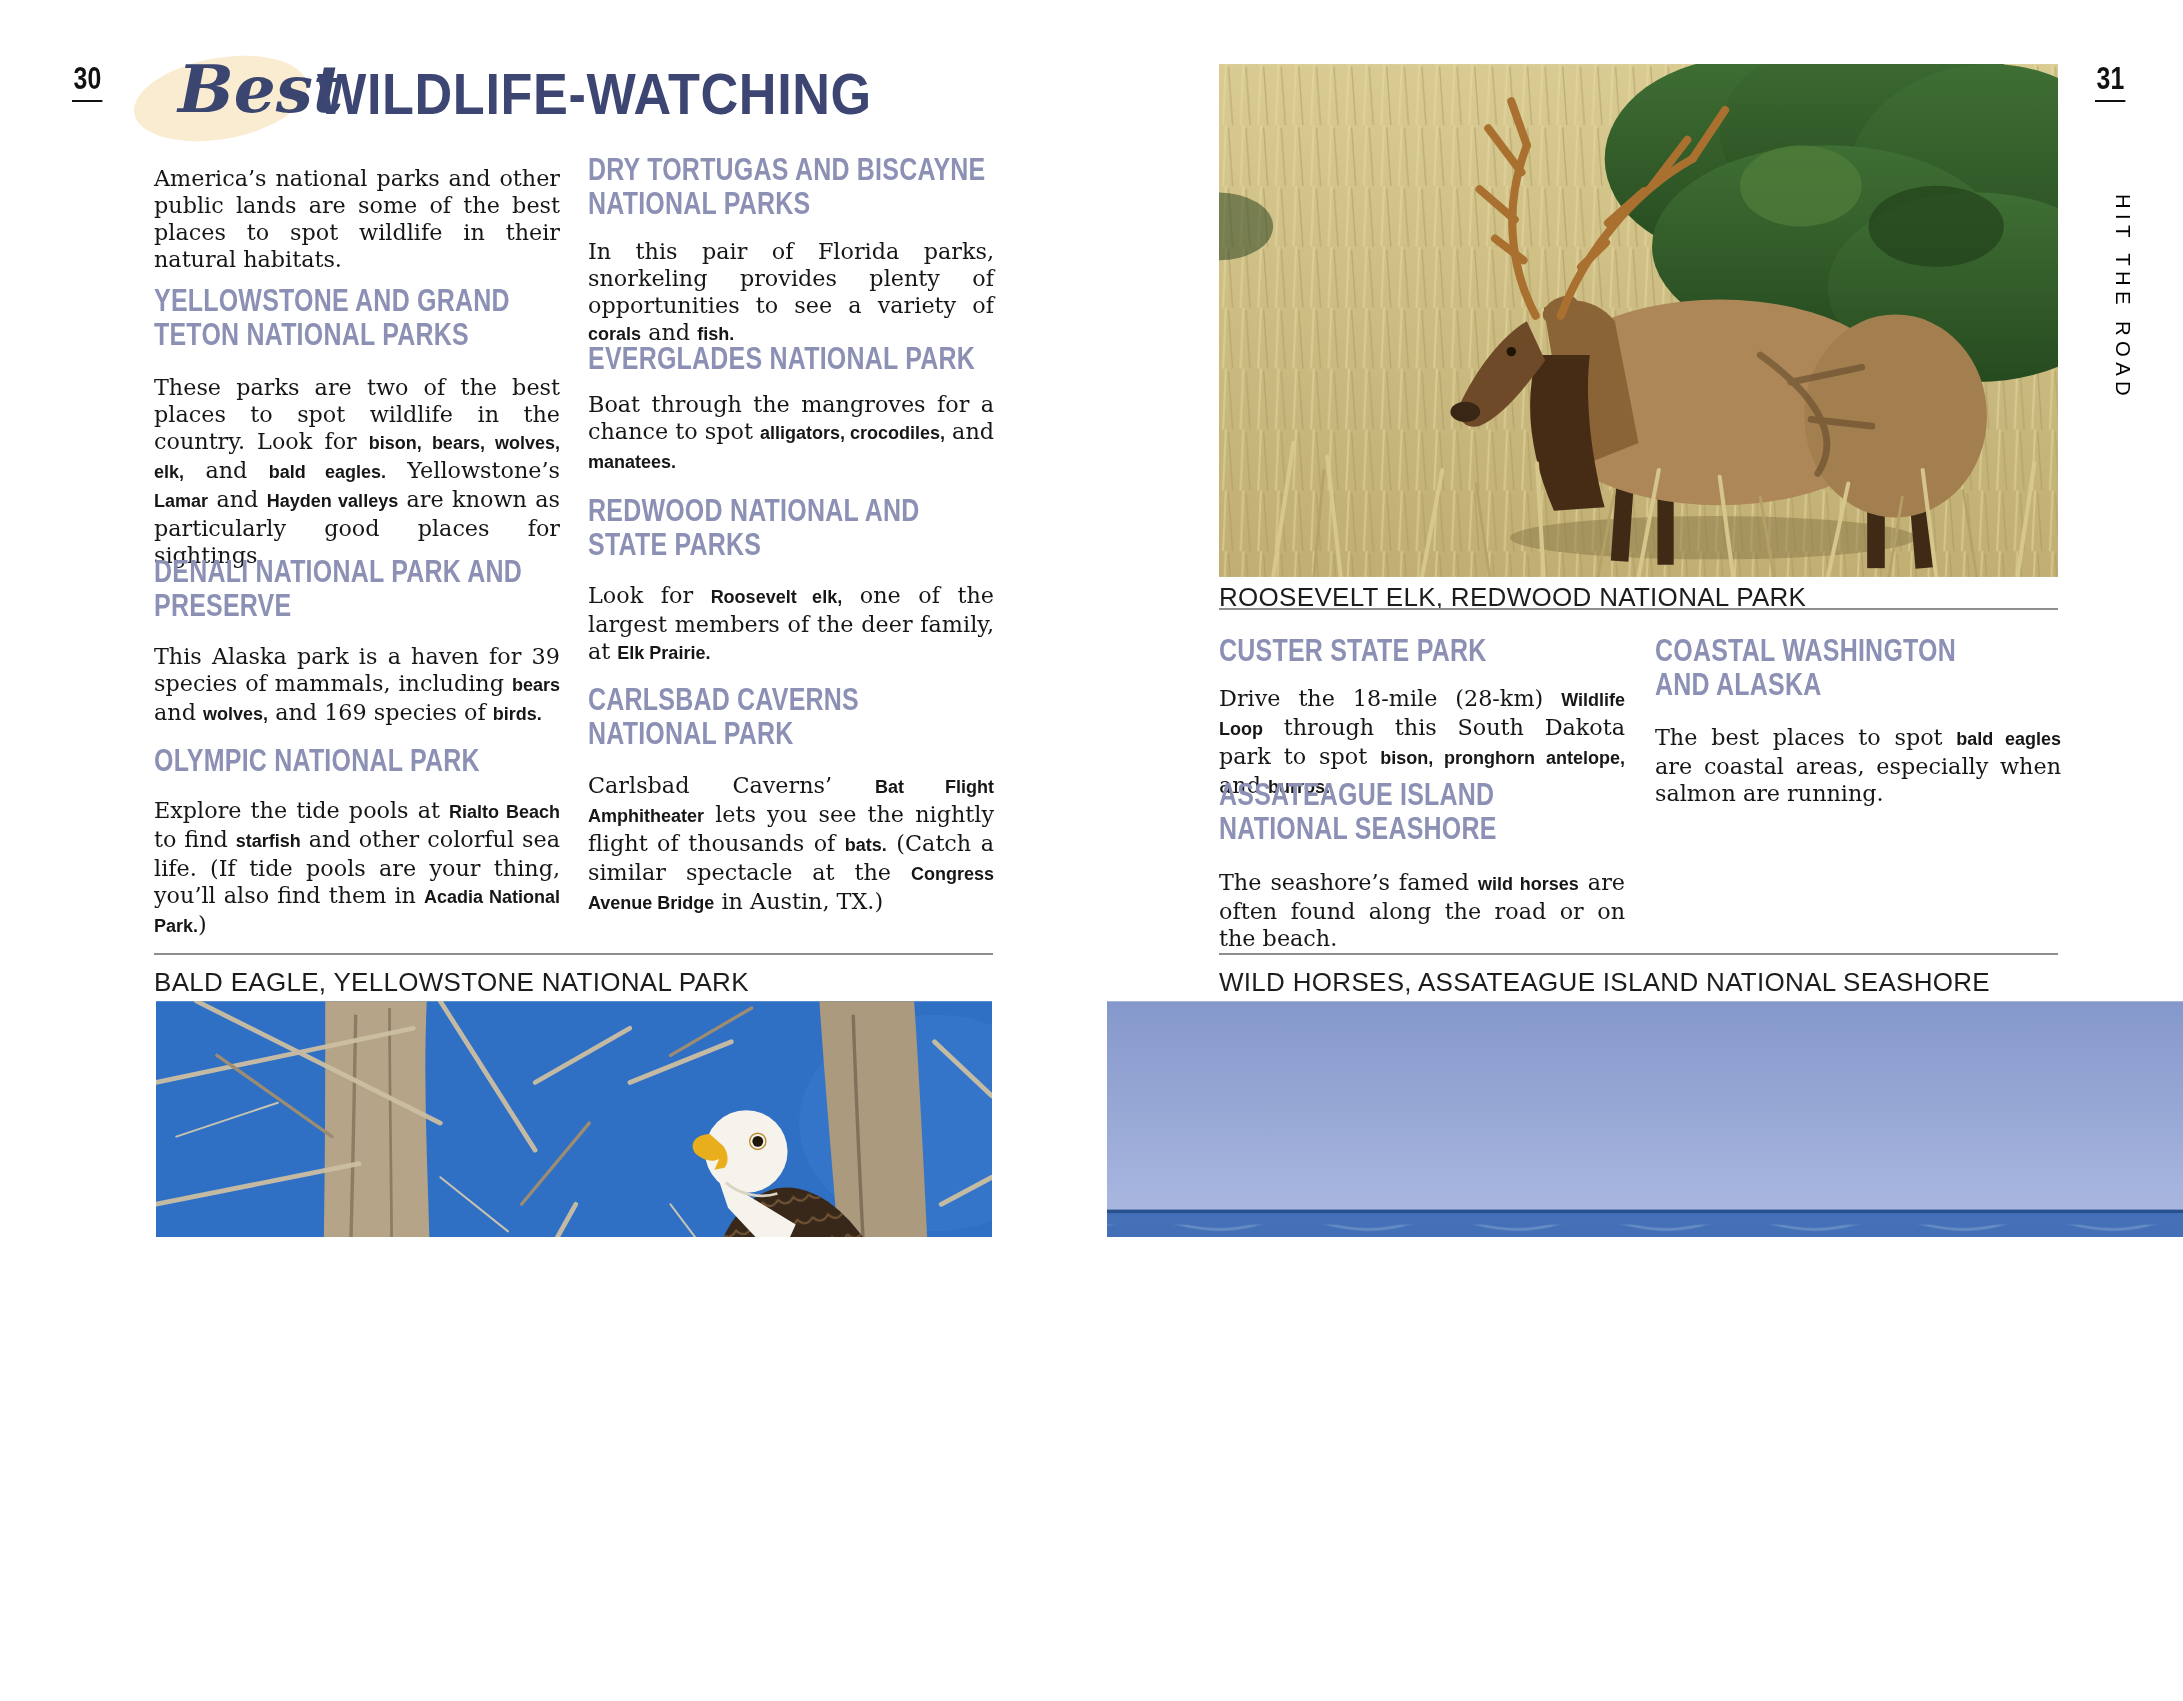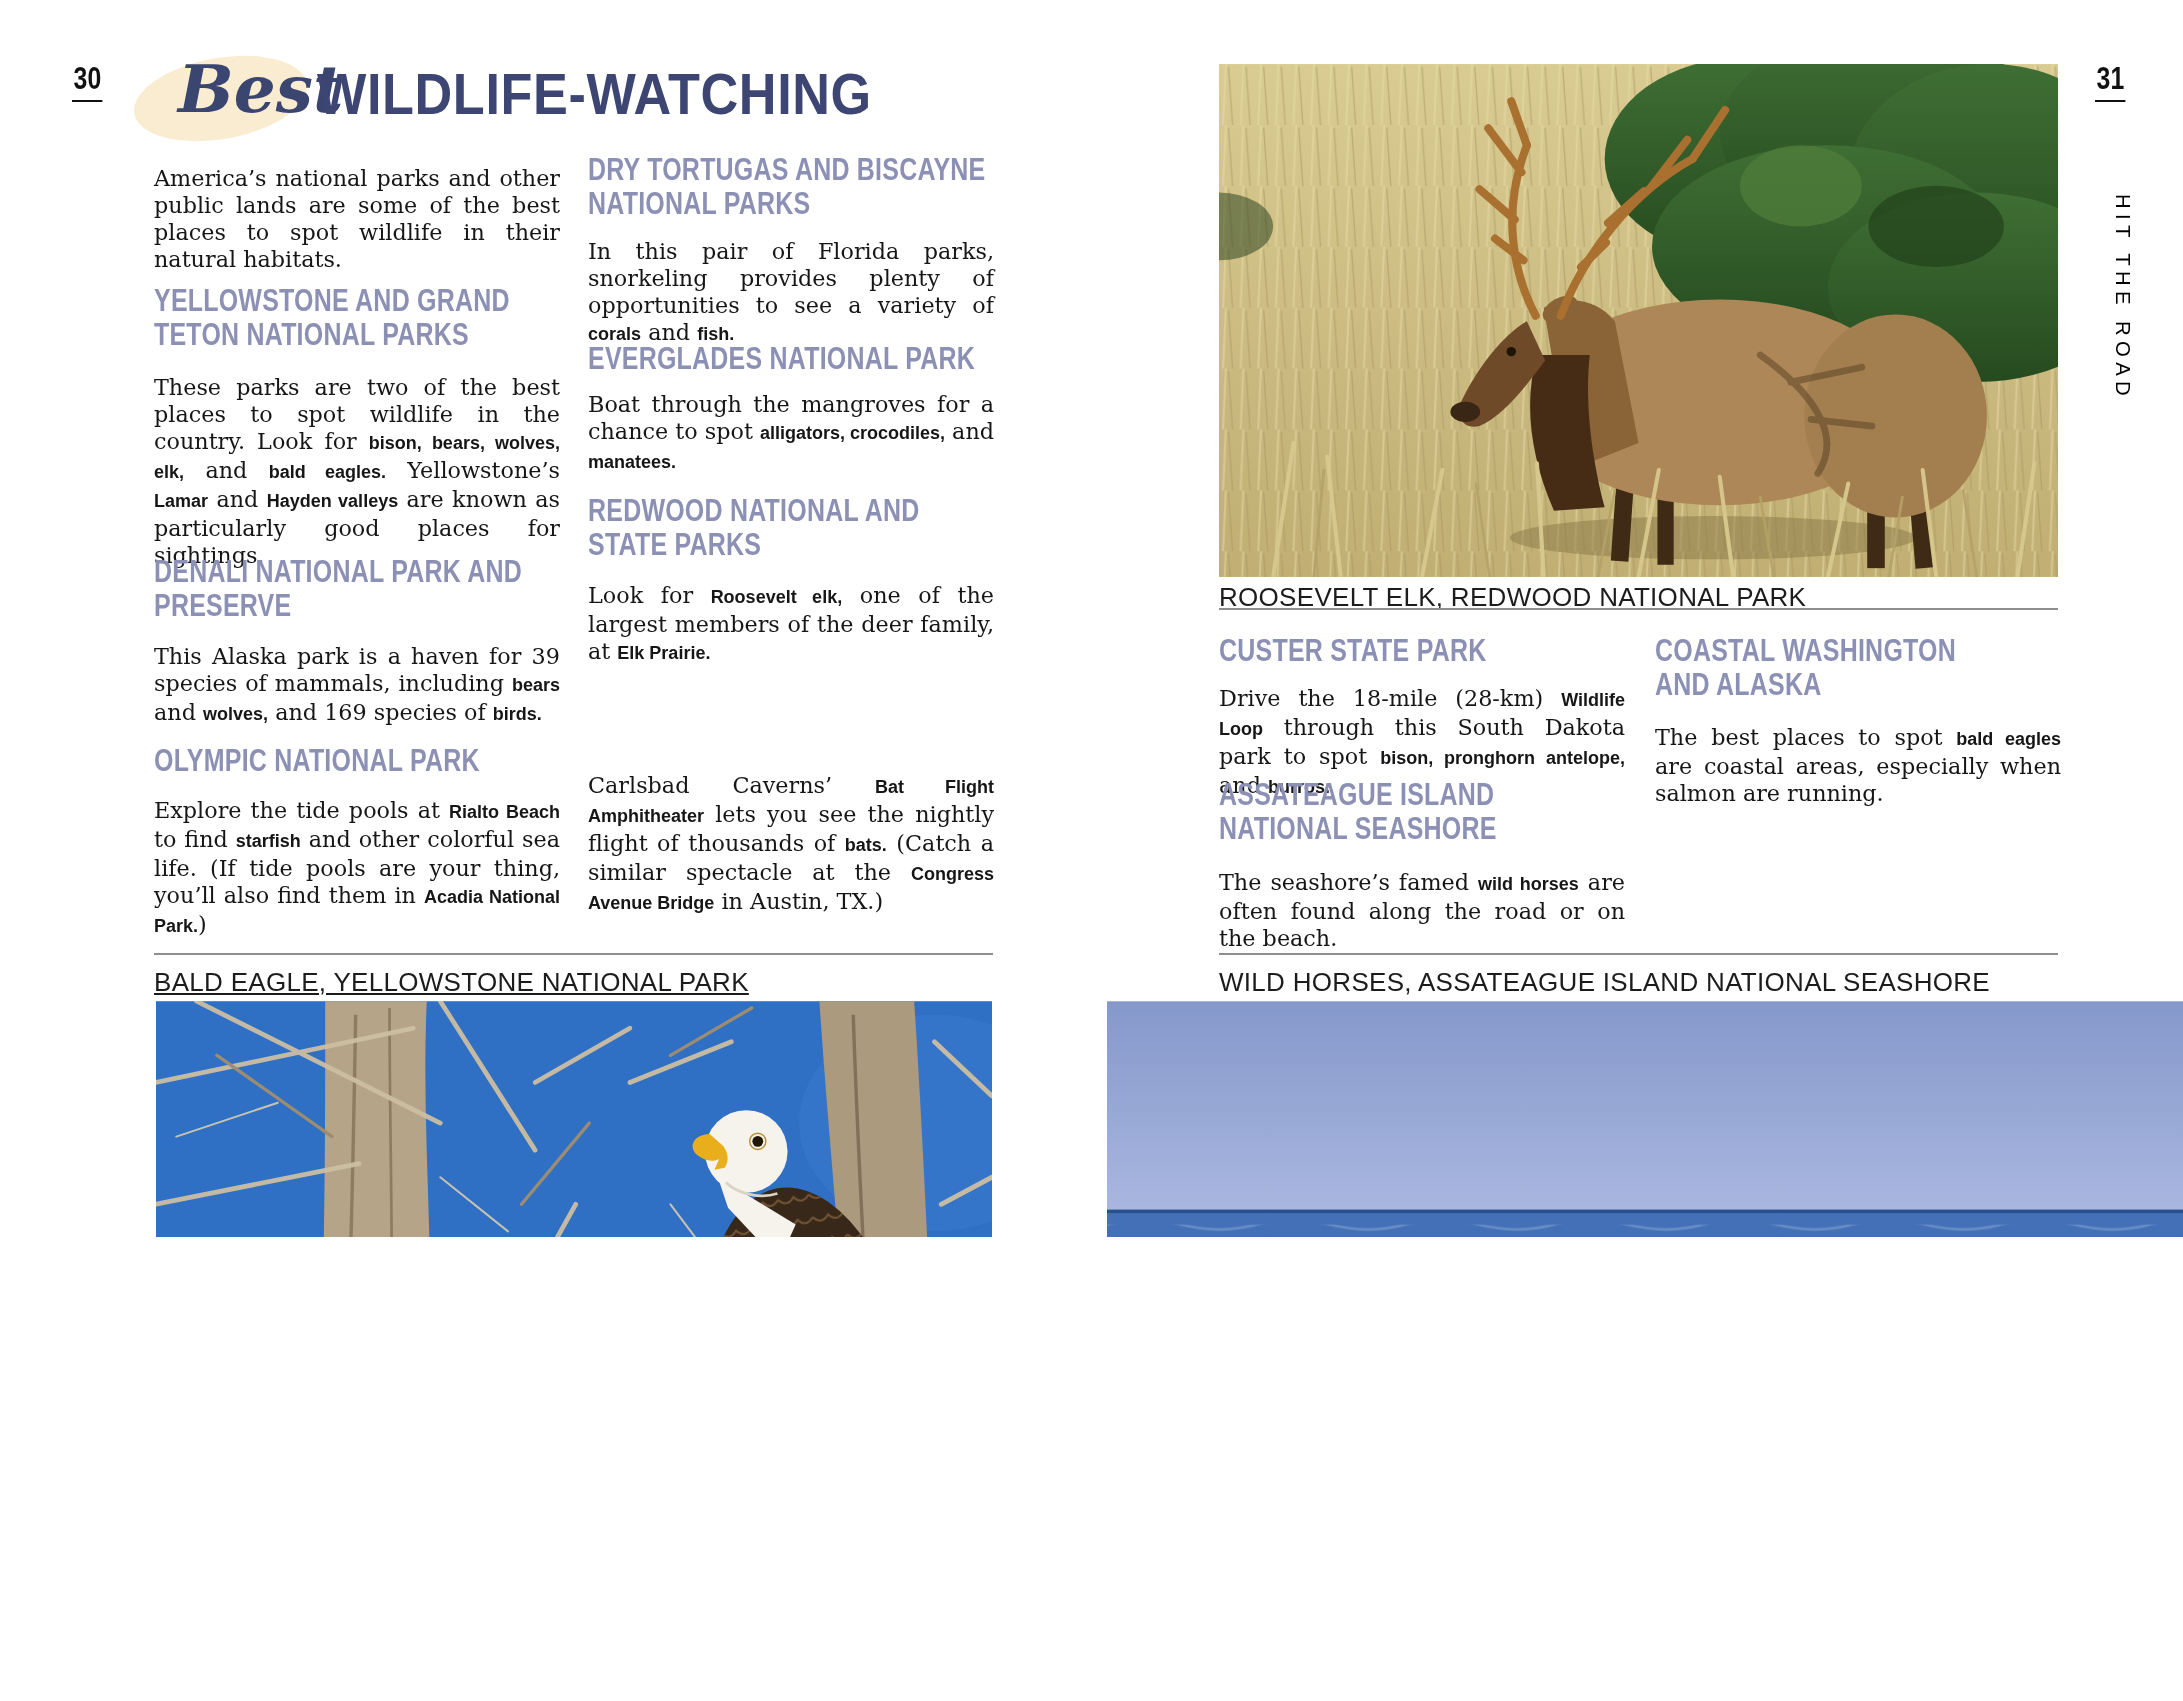--- a/index.html
+++ b/index.html
@@ -67,24 +67,27 @@
   <div class="abs" style="left:588px;top:341px;width:406px;">
     <div class="h">EVERGLADES NATIONAL PARK</div>
   </div>
   <div class="abs body-par" style="left:588px;top:391px;width:406px;"><span>Boat through the mangroves for a chance to spot </span><span class="seg-b">alligators, crocodiles,</span><span> and </span><span class="seg-b">manatees.</span></div>
 
   <div class="abs" style="left:588px;top:493px;width:406px;">
     <div class="h">REDWOOD NATIONAL AND<br>STATE PARKS</div>
   </div>
   <div class="abs body-par" style="left:588px;top:582px;width:406px;"><span>Look for </span><span class="seg-b">Roosevelt elk,</span><span> one of the largest members of the deer family, at </span><span class="seg-b">Elk Prairie.</span></div>
 
+  <div class="abs" style="left:588px;top:682px;width:406px;">
+    <div class="h">CARLSBAD CAVERNS<br>NATIONAL PARK</div>
+  </div>
   <div class="abs body-par" style="left:588px;top:772px;width:406px;"><span>Carlsbad Caverns’ </span><span class="seg-b">Bat Flight Amphitheater</span><span> lets you see the nightly flight of thousands of </span><span class="seg-b">bats.</span><span> (Catch a similar spectacle at the </span><span class="seg-b">Congress Avenue Bridge</span><span> in Austin, TX.)</span></div>
 
   <div class="abs rule" style="left:154px;top:953px;width:839px;"></div>
-  <div class="abs caption" style="left:154px;top:967px;text-decoration:underline;">BALD EAGLE, YELLOWSTONE NATIONAL PARK</div>
+  <div class="abs caption" style="left:154px;top:967px;">BALD EAGLE, YELLOWSTONE NATIONAL PARK</div>
 
   <div class="abs" style="left:156px;top:1001px;">
     <svg width="836" height="655" viewBox="0 0 1235 967">
       <defs>
         <pattern id="fe" width="46" height="34" patternUnits="userSpaceOnUse">
           <path d="M0,17 q11,14 23,0 q11,14 23,0" stroke="#7c5c3a" stroke-width="3" fill="none"></path>
         </pattern>
       </defs>
       <rect width="1235" height="967" fill="#2f6fc4"></rect>
       <ellipse cx="180" cy="700" rx="260" ry="200" fill="#3f7fd2" opacity=".5"></ellipse>

